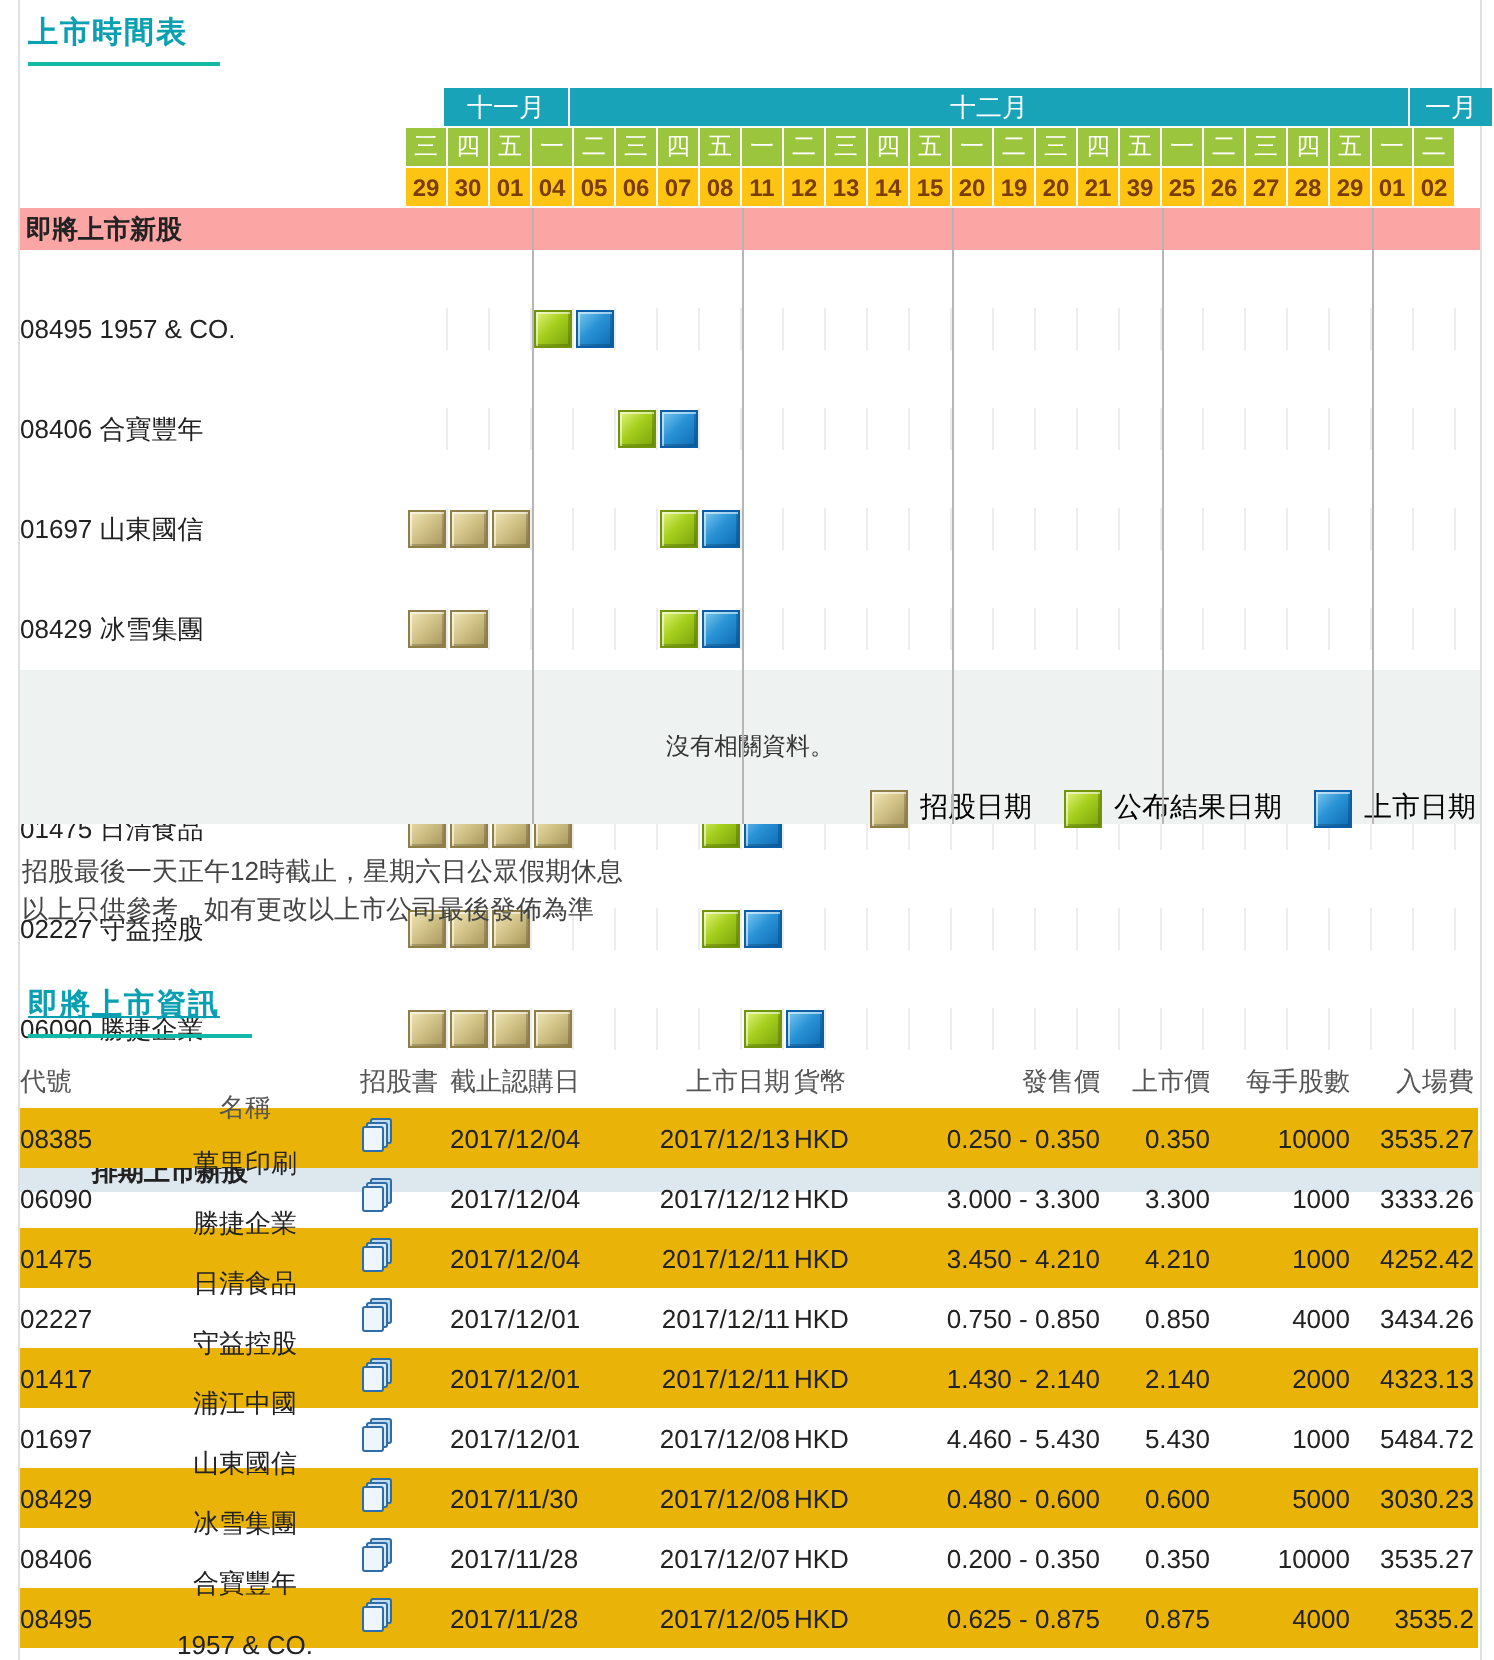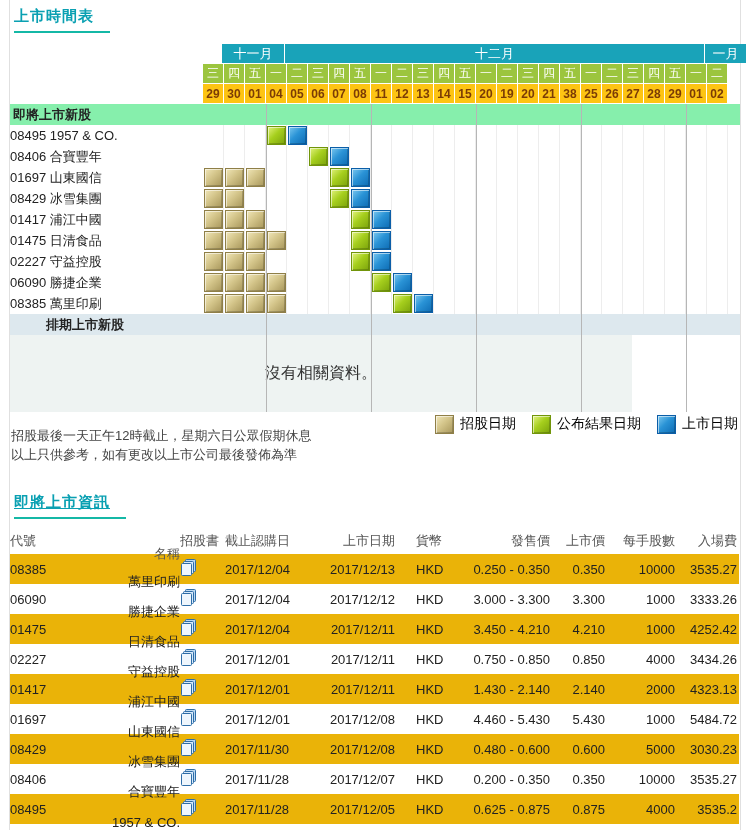--- a/index.html
+++ b/index.html
@@ -30,59 +30,59 @@
     grid-template-columns:repeat(25,20px);grid-gap:1px;}
   .cal-weekdays{top:64px;}
   .cal-dates{top:84px;}
   .cal-wd{width:20px;height:19px;background:#9cc53e;color:#fff;font-size:12px;
     display:flex;align-items:center;justify-content:center;}
   .cal-dt{width:20px;height:19px;background:#fdc413;color:#7b3c06;font-size:12px;
     font-weight:bold;display:flex;align-items:center;justify-content:center;}
 
   
   #ganttBody{position:absolute;left:10px;top:104px;width:730px;}
-  .grow{position:relative;height:21px;}
+  .grow{position:relative;height:21px;margin-top:29px;}
   .glabel{position:absolute;left:0;top:0;height:21px;line-height:21px;
     font-size:13px;color:#222;white-space:nowrap;}
   .gcells{position:absolute;left:193px;top:0;display:flex;}
   .gcell{width:21px;height:21px;box-sizing:border-box;border-right:1px solid #ededed;}
   .gsec{height:21px;line-height:21px;font-size:13px;font-weight:bold;color:#222;
     padding-left:3px;box-sizing:border-box;}
-  .gsec.upcoming{background:#86efac;}
+  .gsec.upcoming{background:#fca5a5;}
   .gsec.scheduled{background:#dde8ee;padding-left:36px;}
 
   .blk{width:19px;height:19px;box-sizing:border-box;border:1px solid;margin:1px 0 0 1px;
     box-shadow:inset 1px 1px 0 rgba(255,255,255,.55), inset -1px -1px 0 rgba(0,0,0,.18);}
   .blk.tan{border-color:#8f7f47;background:linear-gradient(135deg,#f0e6b8 0%,#d3c489 45%,#a8975c 100%);}
   .blk.green{border-color:#71950a;background:linear-gradient(135deg,#e2f37e 0%,#a6cf1d 45%,#7ba30c 100%);}
   .blk.blue{border-color:#0b5ea8;background:linear-gradient(135deg,#7cc8ef 0%,#2a93d6 45%,#0e6cb4 100%);}
 
   .weekline{position:absolute;top:104px;height:308px;width:1px;background:#b6b6b6;z-index:3;}
 
-  .no-data{position:absolute;left:10px;top:335px;width:622px;height:77px;background:#eef3f2;
-    display:flex;align-items:center;justify-content:center;font-size:16px;color:#333;}
+  .no-data{position:absolute;left:10px;top:335px;width:730px;height:77px;background:#eef3f2;
+    display:flex;align-items:center;justify-content:center;font-size:12px;color:#333;}
 
   
-  .legend{position:absolute;top:412px;right:9px;height:24px;display:flex;align-items:center;justify-content:center;}
+  .legend{position:absolute;top:392px;right:9px;height:24px;display:flex;align-items:center;justify-content:center;}
   .legend .blk{margin:0 6px 0 16px;width:19px;height:19px;}
   .legend-label{font-size:14px;color:#000;}
   .footnotes{position:absolute;left:11px;top:426px;font-size:13px;color:#444;line-height:19px;}
 
   
   .info-table{position:absolute;left:10px;top:528px;width:729px;font-size:13px;}
   .trow{display:flex;align-items:center;height:30px;}
   .trow.head{height:26px;color:#555;}
   .trow.odd{background:#eab308;}
   .tc{box-sizing:border-box;white-space:nowrap;overflow:hidden;}
   .tc.c-code {width:55px; text-align:left;}
-  .tc.c-name {width:115px;text-align:right;margin-top:26px;}
+  .tc.c-name {width:115px;text-align:center;margin-top:26px;}
   .tc.c-pros {width:45px; text-align:left;}
   .tc.c-close{width:88px; }
   .tc.c-list {width:82px; text-align:right;}
-  .tc.c-cur  {width:55px; text-align:left;padding-left:21px;}
+  .tc.c-cur  {width:55px; text-align:left;padding-left:2px;}
   .tc.c-offer{width:100px;text-align:right;}
   .tc.c-price{width:55px; text-align:right;}
   .tc.c-lot  {width:70px; text-align:right;}
   .tc.c-fee  {width:62px; text-align:right;}
   .pros-btn{display:inline-block;width:17px;height:18px;cursor:pointer;background:none;border:none;padding:0;}
 </style>
 </head>
 <body>
 
 <div class="page">
@@ -134,21 +134,21 @@
       <div class="cal-dt">08</div>
       <div class="cal-dt">11</div>
       <div class="cal-dt">12</div>
       <div class="cal-dt">13</div>
       <div class="cal-dt">14</div>
       <div class="cal-dt">15</div>
       <div class="cal-dt">20</div>
       <div class="cal-dt">19</div>
       <div class="cal-dt">20</div>
       <div class="cal-dt">21</div>
-      <div class="cal-dt">38</div>
+      <div class="cal-dt">39</div>
       <div class="cal-dt">25</div>
       <div class="cal-dt">26</div>
       <div class="cal-dt">27</div>
       <div class="cal-dt">28</div>
       <div class="cal-dt">29</div>
       <div class="cal-dt">01</div>
       <div class="cal-dt">02</div>
     </div>
 
   <div id="ganttBody">

